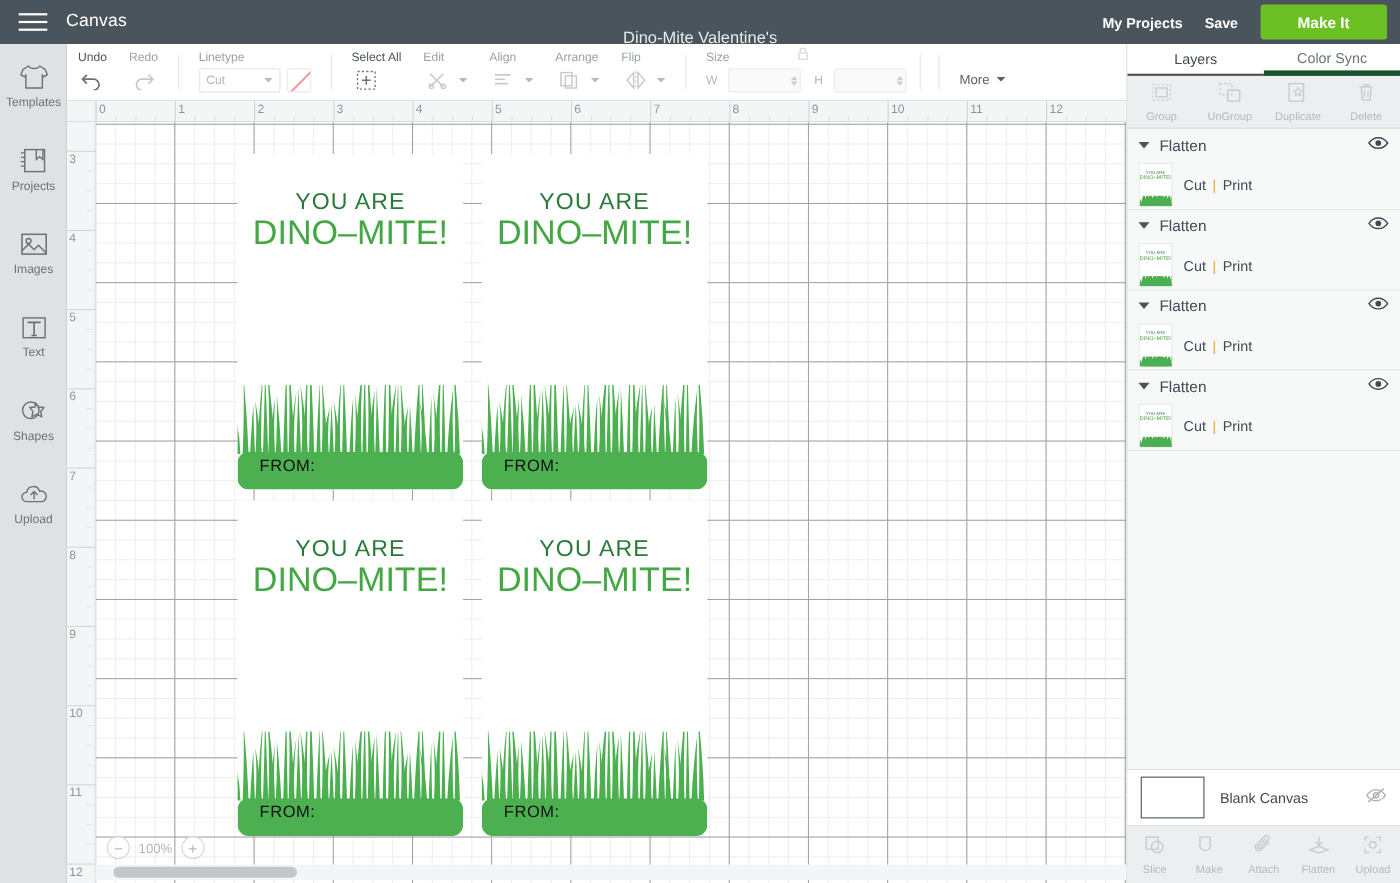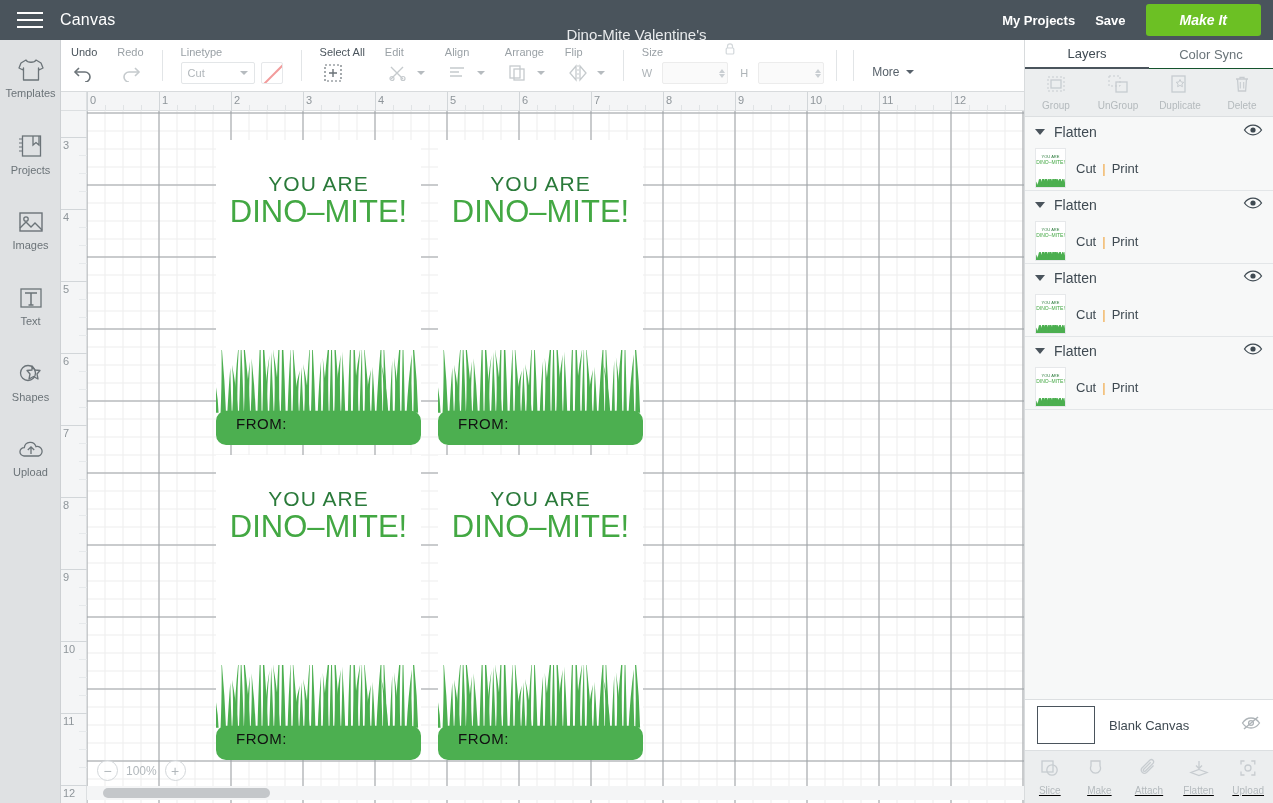--- a/index.html
+++ b/index.html
@@ -18,21 +18,21 @@
   .hamburger { width: 60px; height: 40px; display: flex; flex-direction: column;
     justify-content: center; align-items: center; gap: 5px; cursor: pointer; }
   .hamburger i { display: block; width: 26px; height: 2px; background: #fff; }
   .canvas-word { color: #fff; font-size: 16px; margin-left: 0; letter-spacing: .2px; }
   .doc-title { position: absolute; left: 0; right: 0; text-align: center;
     color: #e8eaec; font-size: 15px; pointer-events: none; margin-top: 28px; }
   .topbar-right { position: absolute; right: 12px; top: 0; height: 40px;
     display: flex; align-items: center; gap: 20px; }
   .topbar-link { color: #fff; font-size: 13px; font-weight: bold; cursor: pointer; }
   .makeit { background: #6cc024; color: #fff; font-size: 14px; font-weight: bold;
-    border: none; border-radius: 3px; padding: 8px 34px; cursor: pointer; font-style: italic; }
+    border: none; border-radius: 3px; padding: 8px 34px; cursor: pointer; }
 
   
   .sidebar { position: absolute; left: 0; top: 40px; width: 61px; height: 763px;
     background: #dfe1e3; border-right: 1px solid #cdd0d3; }
   .sb-item { width: 61px; height: 76px; display: flex; flex-direction: column;
     align-items: center; justify-content: center; gap: 4px; cursor: pointer; }
   .sb-item svg { display: block; }
   .sb-label { font-size: 11px; color: #6b7378; }
 
   
@@ -118,21 +118,21 @@
   .hscroll .track { position: absolute; left: 0; top: 0; width: 937px; height: 14px;
     background: #f4f5f6; }
   .hscroll .thumb { position: absolute; left: 16px; top: 2px; width: 167px; height: 10px;
     border-radius: 5px; background: #c4c7ca; cursor: pointer; }
 
   
   .rightpanel { position: absolute; left: 1024px; top: 40px; width: 249px; height: 763px;
     background: #f7f8f8; border-left: 1px solid #d8dbdd; }
   .rtabs { display: flex; height: 29px; background: #fff; }
   .rtab { flex: 1; display: flex; align-items: center; justify-content: center;
-    font-size: 13px; color: #6a7479; border-bottom: 1px solid #14532d; cursor: pointer; }
+    font-size: 13px; color: #6a7479; border-bottom: 5px solid #14532d; cursor: pointer; }
   .rtab.sel { color: #3f4a52; border-bottom: 2px solid #4a545c; }
   .ractions { display: flex; height: 48px; background: #eceeef;
     border-bottom: 1px solid #dcdfe1; }
   .ract { flex: 1; display: flex; flex-direction: column; align-items: center;
     justify-content: center; gap: 2px; cursor: pointer; }
   .ract .rlabel { font-size: 10px; color: #b4babd; }
   .layerlist { position: absolute; left: 0; top: 78px; right: 0; bottom: 145px;
     overflow: hidden; }
   .lgroup { border-bottom: 1px solid #e3e6e8; }
   .lhead { height: 28px; display: flex; align-items: center; padding: 0 10px; gap: 9px; }
@@ -149,21 +149,21 @@
     font-size: 5px; color: #43a843; }
   .thumb-card .tg { position: absolute; left: 0; bottom: 0; width: 31px; height: 11px; }
   .cutprint { font-size: 13px; color: #3f4a52; display: flex; align-items: center; gap: 6px; }
   .cutprint .bar { color: #f0a33a; }
   .blankrow { position: absolute; left: 0; right: 0; bottom: 52px; height: 52px;
     background: #fff; border-top: 1px solid #dcdfe1; border-bottom: 1px solid #dcdfe1;
     display: flex; align-items: center; padding: 0 12px; gap: 14px; }
   .blankthumb { width: 58px; height: 38px; background: #fff; border: 1px solid #4a545c; }
   .blankname { font-size: 13px; color: #3f4a52; flex: 1; }
   .bottomtools { position: absolute; left: 0; right: 0; bottom: 0; height: 52px;
-    background: #eceeef; display: flex; text-decoration: underline; }
+    background: #eceeef; display: flex; }
   .btool { flex: 1; display: flex; flex-direction: column; align-items: center;
     justify-content: center; gap: 3px; cursor: pointer; }
   .btool .blabel { font-size: 10px; color: #b4babd; }
 </style>
 </head>
 <body>
 
 <div class="app">
 
   <div class="topbar">

